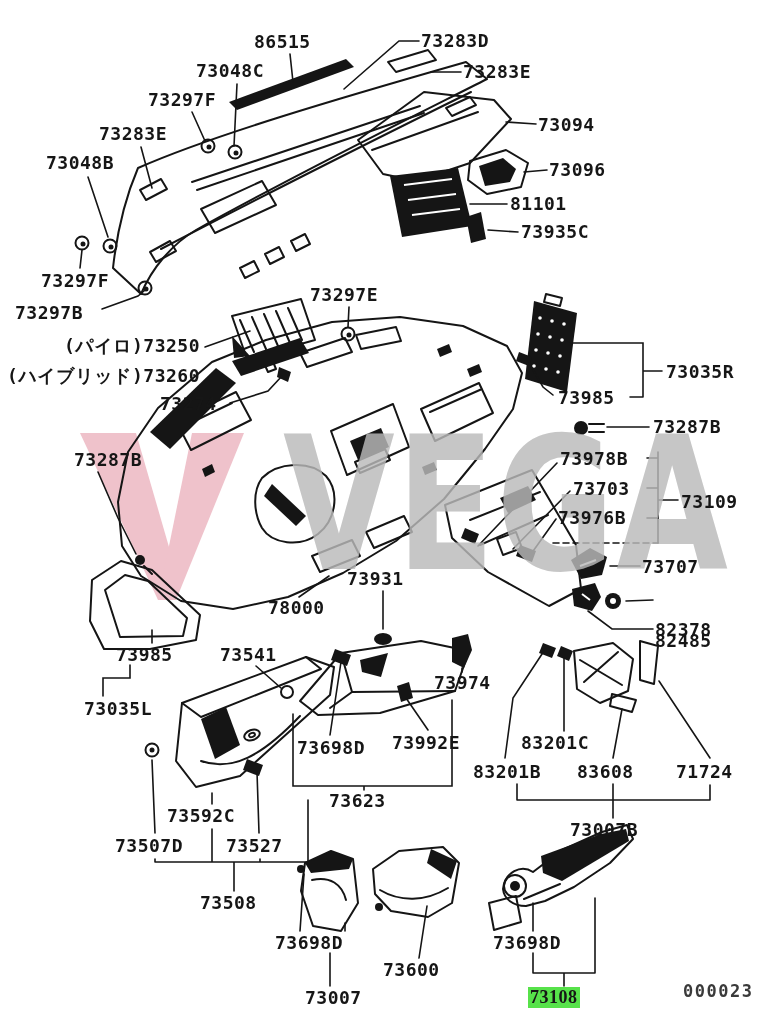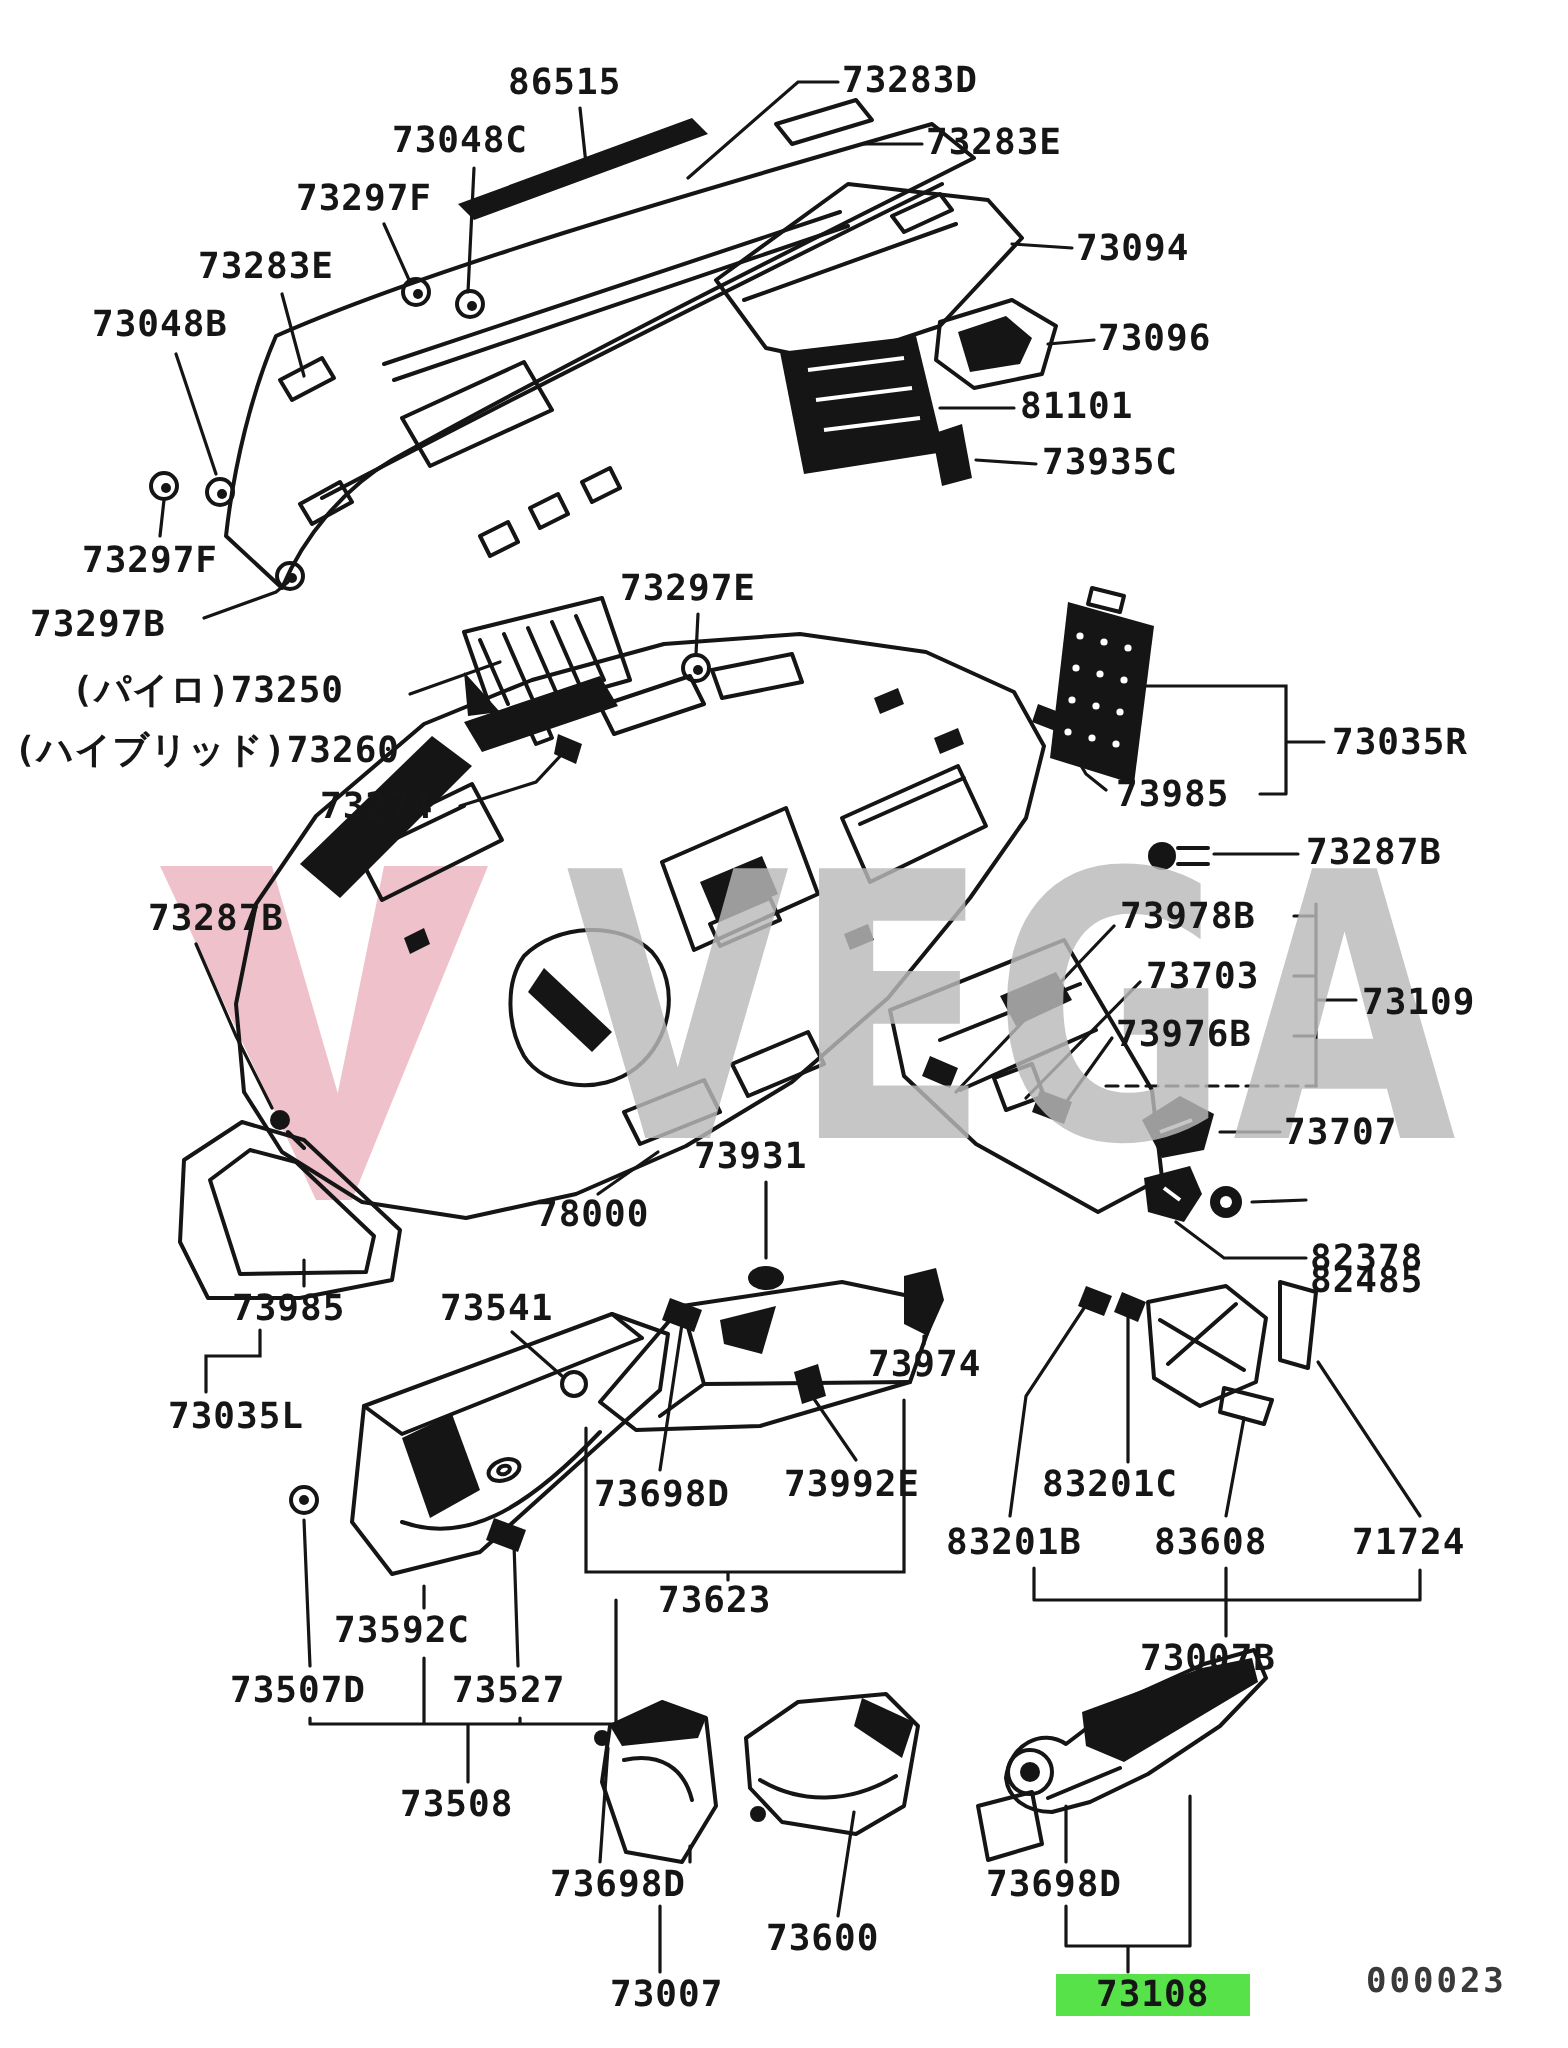--- a/index.html
+++ b/index.html
@@ -9,21 +9,21 @@
   #art{position:absolute;left:0;top:0;z-index:2;}
   .wm{position:absolute;z-index:3;color:#bababa;pointer-events:none;}
   #wm-vega{left:283px;top:413px;font-weight:800;font-size:185px;line-height:185px;
            transform:scaleX(0.78);transform-origin:left top;letter-spacing:2px;opacity:.82;}
   #wm-autosports{left:136px;top:545px;font-weight:800;font-size:60px;line-height:60px;
            letter-spacing:14px;opacity:.72;}
   #labels{position:absolute;left:0;top:0;width:100%;height:100%;z-index:4;}
   .plabel{position:absolute;white-space:nowrap;color:#161616;
           font-family:"DejaVu Sans Mono","Liberation Mono",monospace;
           font-weight:bold;font-size:18px;line-height:21px;letter-spacing:.5px;}
-  .plabel.hl{background:#57e24a;padding:0 20px;}
+  .plabel.hl{background:#57e24a;padding:0 2px;font-family:Liberation Serif, serif;}
   .plabel.small{font-size:17px;line-height:13px;color:#3a3a3a;letter-spacing:1.5px;}
 </style>
 </head>
 <body>
 
 <div id="canvas">
 
   <svg id="pinkv" width="784" height="1024" viewBox="0 0 784 1024">
     <polygon points="80,433 136,433 180,585 158,600" fill="#efc2cb"></polygon>
     <polygon points="192,433 244,433 176,600 158,600" fill="#efc2cb"></polygon>
@@ -227,21 +227,21 @@
       <div class="plabel" style="top: 61px; left: 463px;">73283E</div>
       <div class="plabel" style="top: 114px; left: 538px;">73094</div>
       <div class="plabel" style="top: 123px; left: 99px;">73283E</div>
       <div class="plabel" style="top: 152px; left: 46px;">73048B</div>
       <div class="plabel" style="top: 159px; left: 549px;">73096</div>
       <div class="plabel" style="top: 193px; left: 510px;">81101</div>
       <div class="plabel" style="top: 221px; left: 521px;">73935C</div>
       <div class="plabel" style="top: 270px; left: 41px;">73297F</div>
       <div class="plabel" style="top: 302px; left: 15px;">73297B</div>
       <div class="plabel" style="top: 284px; left: 310px;">73297E</div>
-      <div class="plabel" style="top: 335px; right: 612px;">(パイロ)73250</div>
+      <div class="plabel" style="top: 335px; right: 584px;">(パイロ)73250</div>
       <div class="plabel" style="top: 365px; right: 584px;">(ハイブリッド)73260</div>
       <div class="plabel" style="top: 393px; left: 160px;">73274</div>
       <div class="plabel" style="top: 361px; left: 666px;">73035R</div>
       <div class="plabel" style="top: 387px; left: 558px;">73985</div>
       <div class="plabel" style="top: 416px; left: 653px;">73287B</div>
       <div class="plabel" style="top: 449px; left: 74px;">73287B</div>
       <div class="plabel" style="top: 448px; left: 560px;">73978B</div>
       <div class="plabel" style="top: 478px; left: 573px;">73703</div>
       <div class="plabel" style="top: 491px; left: 681px;">73109</div>
       <div class="plabel" style="top: 507px; left: 558px;">73976B</div>

